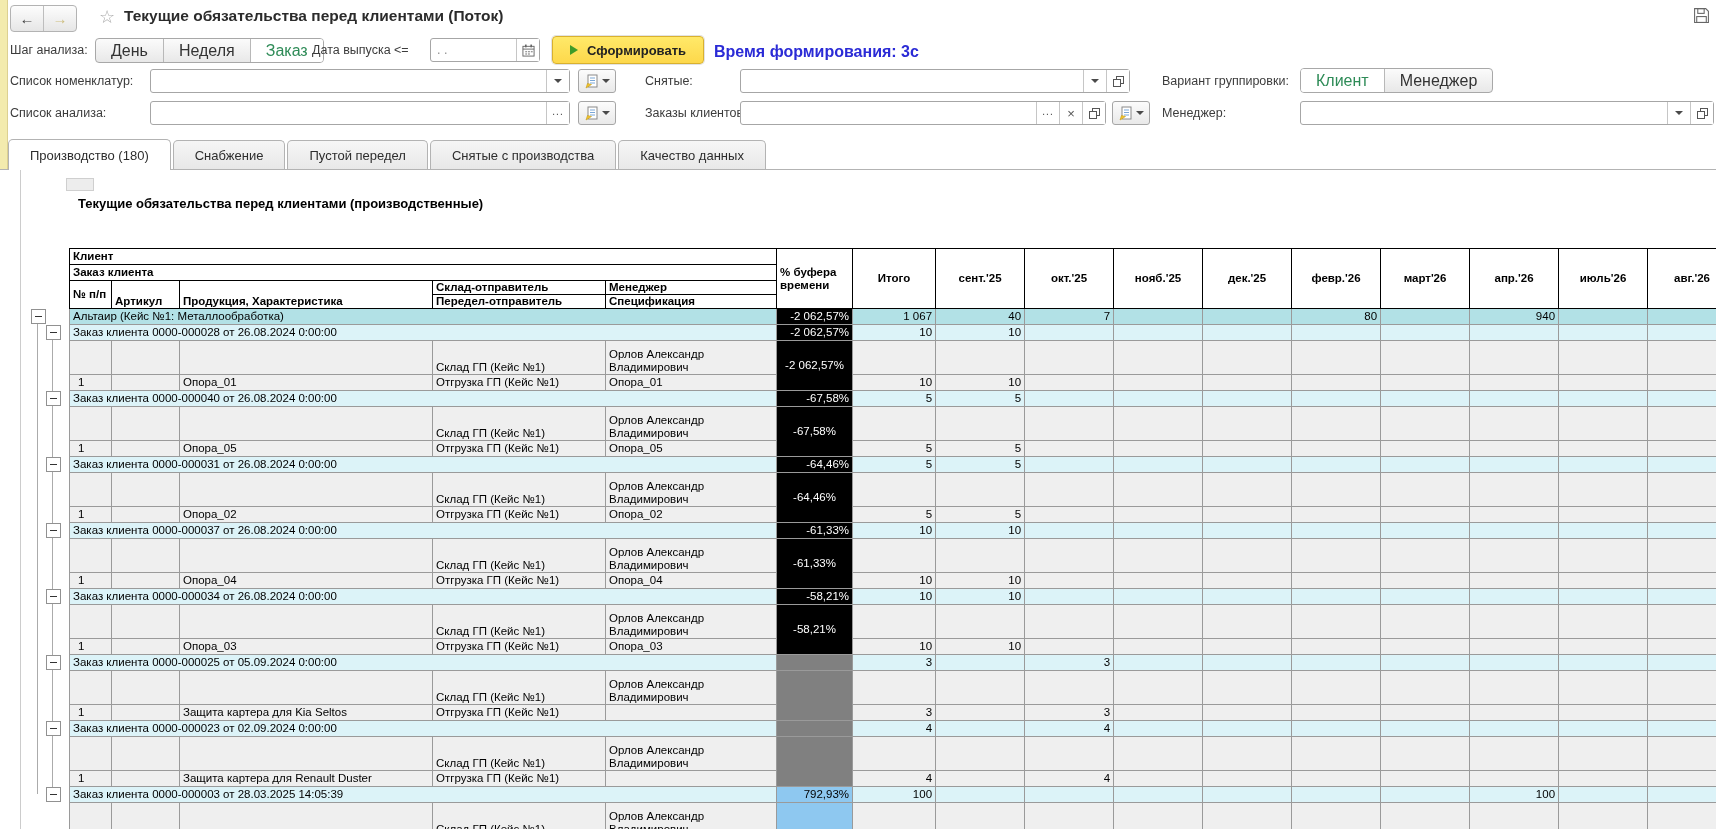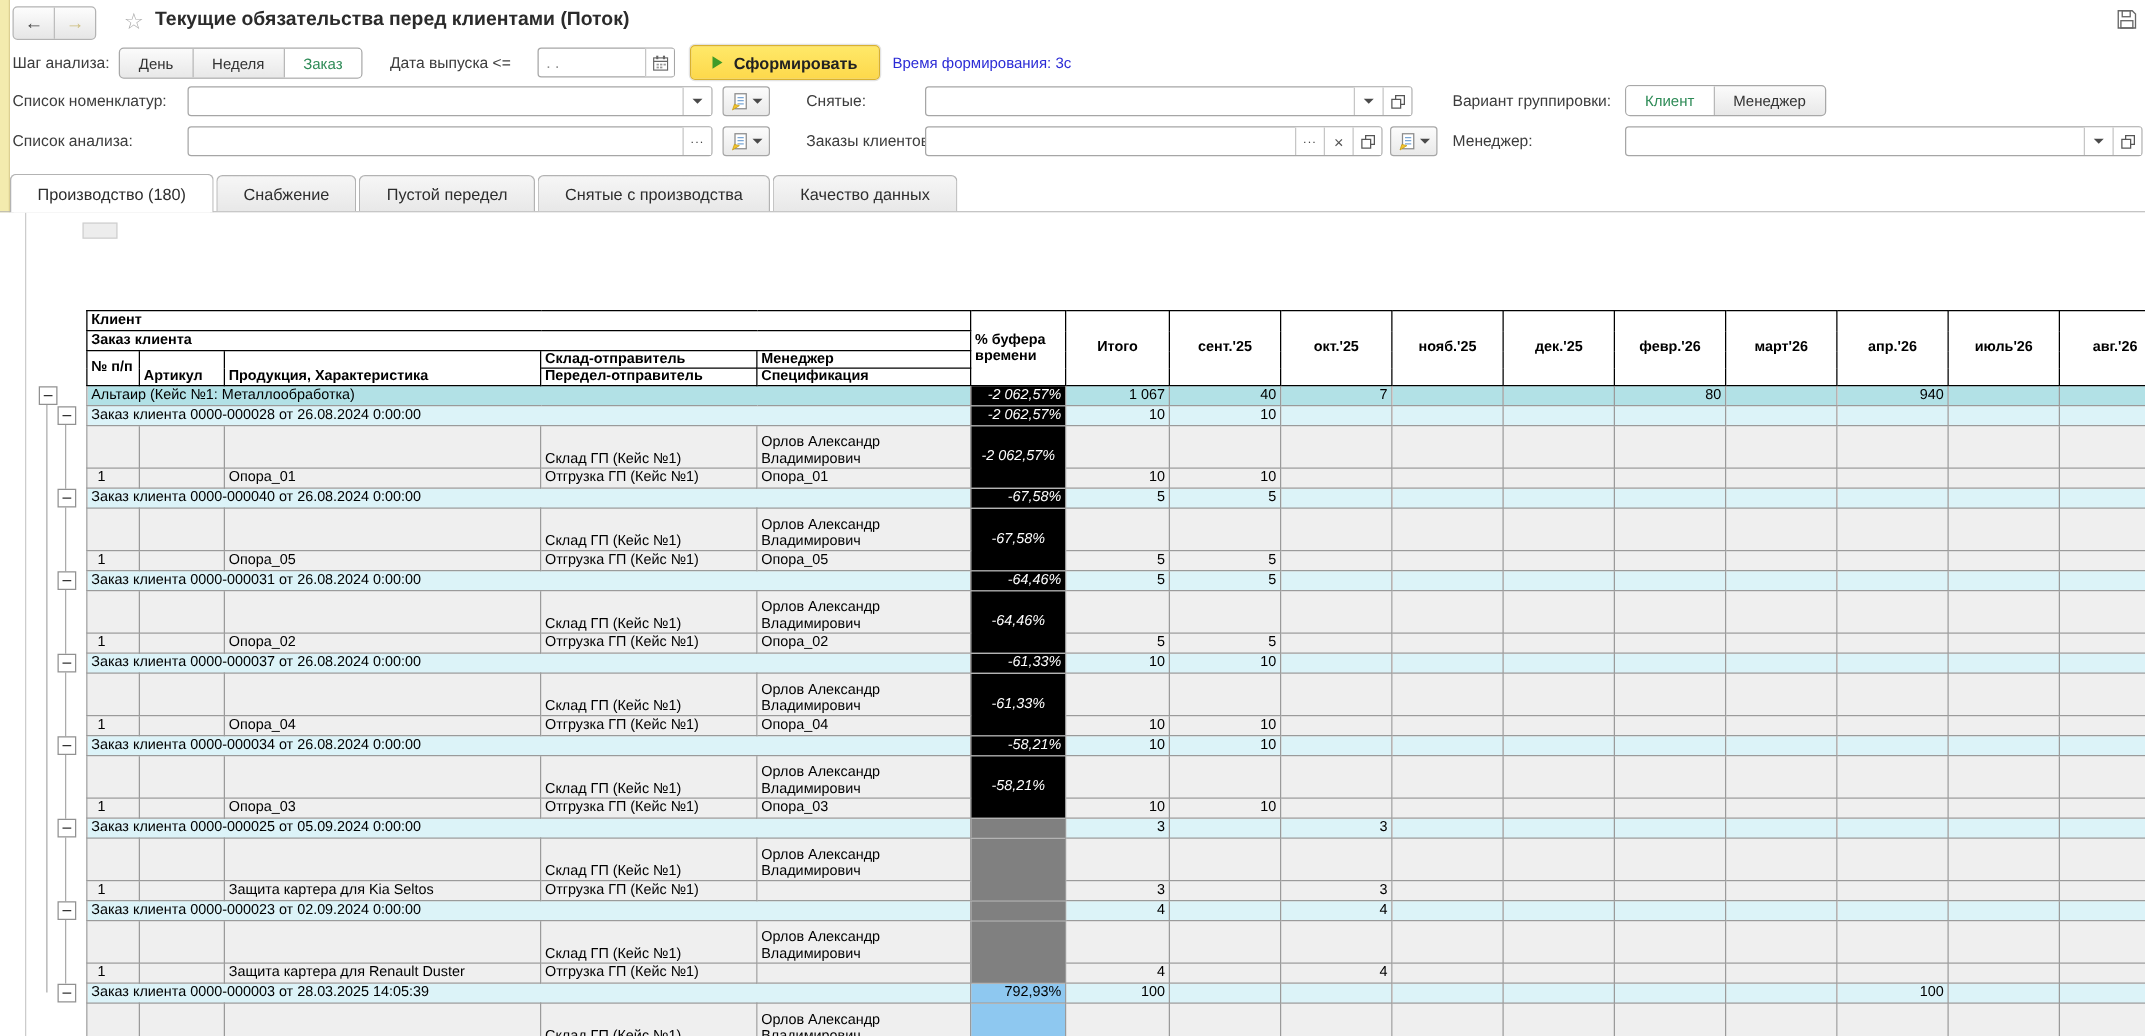--- a/index.html
+++ b/index.html
@@ -20,27 +20,27 @@
   .field{position:absolute;height:24px;border:1px solid #a6a6a6;border-radius:3px;background:#fff;display:flex;box-sizing:border-box;}
   .field input{flex:1;min-width:0;border:none;outline:none;background:transparent;font-family:"Liberation Sans",sans-serif;font-size:12.5px;padding:0 6px;color:#222;}
   .field input::placeholder{color:#8f8f8f;}
   .fbtn{width:22px;border-left:1px solid #c6c6c6;display:flex;align-items:center;justify-content:center;color:#555;font-size:11px;cursor:pointer;background:#fff;}
   .caret{width:0;height:0;border-left:4px solid transparent;border-right:4px solid transparent;border-top:4px solid #4a4a4a;}
   .ellip{font-size:10px;letter-spacing:1px;color:#444;margin-top:-4px;}
   .xgl{font-size:13px;color:#555;}
   .iconbtn{position:absolute;width:38px;height:24px;border:1px solid #a6a6a6;border-radius:3px;background:linear-gradient(#fcfcfc,#e9e9e9);display:flex;align-items:center;justify-content:center;gap:4px;box-sizing:border-box;cursor:pointer;}
   
   .seg{position:absolute;display:flex;height:25px;border:1px solid #a8a8a8;border-radius:4px;overflow:hidden;background:linear-gradient(#fbfbfb,#e8e8e8);box-sizing:border-box;}
-  .seg .opt{padding:0 15px;display:flex;align-items:center;font-size:12px;color:#333;border-right:1px solid #b8b8b8;cursor:pointer;white-space:nowrap;}
+  .seg .opt{padding:0 15px;display:flex;align-items:center;font-size:16px;color:#333;border-right:1px solid #b8b8b8;cursor:pointer;white-space:nowrap;}
   .seg .opt:last-child{border-right:none;}
   .seg .opt.active{background:#fff;color:#2e8b57;}
   
   .genbtn{position:absolute;display:flex;align-items:center;gap:9px;padding:0 17px;height:28px;background:linear-gradient(#ffe969,#fdd84b);border:1px solid #d9b12e;border-radius:4px;box-shadow:0 0 0 1px #e3e3e3;font-size:13px;font-weight:bold;color:#222;cursor:pointer;box-sizing:border-box;}
   .play{width:0;height:0;border-top:5px solid transparent;border-bottom:5px solid transparent;border-left:8px solid #3f9b28;}
-  .timing{position:absolute;font-size:12px;color:#2b2bd6;white-space:nowrap;}
+  .timing{position:absolute;font-size:16px;color:#2b2bd6;white-space:nowrap;font-weight:bold;}
   
   .tabbar{position:absolute;left:0;top:139px;width:1716px;height:31px;border-bottom:1px solid #b3b3b3;box-sizing:border-box;display:flex;align-items:flex-end;padding-left:8px;gap:2px;}
   .tab{height:28px;display:flex;align-items:center;padding:0 21px;font-size:13px;color:#2d2d2d;background:linear-gradient(#f6f6f6,#e8e8e8);border:1px solid #b3b3b3;border-bottom:none;border-radius:5px 5px 0 0;cursor:pointer;white-space:nowrap;}
   .tab.active{background:#fff;height:30px;margin-bottom:-1px;z-index:2;}
   
   .grid{position:absolute;left:0;top:170px;width:1716px;height:659px;overflow:hidden;background:#fff;}
   .grid-edge{position:absolute;left:20px;top:0;width:1px;height:659px;background:#cccccc;}
   .stub{position:absolute;left:66px;top:8px;width:26px;height:11px;background:#ededed;border:1px solid #cfcfcf;}
   .rep-title{position:absolute;left:78px;top:26px;font-size:13px;font-weight:bold;color:#000;white-space:nowrap;}
   table.rep{position:absolute;left:69px;top:78px;border-collapse:collapse;table-layout:fixed;width:1667px;font-size:11.5px;color:#000;}
@@ -52,21 +52,21 @@
   td.bufh{vertical-align:middle;}
   td.mon{text-align:center;vertical-align:middle;}
   td.vab{vertical-align:bottom;margin-left:44px;}
   tr.g{height:16px;} tr.t{height:34px;} tr.i{height:16px;}
   tr.client td{background:#b2e1e6;}
   tr.order td{background:#dcf3f8;}
   tr.t td,tr.i td{background:#efefef;}
   td.val{text-align:right;padding-right:4px;}
   td.pct{text-align:right;padding-right:9px;}
   td.pct.merged{text-align:center;vertical-align:middle;padding:0;}
-  td.pct.black{background:#000;color:#fff;font-style:italic;}
+  td.pct.black{background:#000;color:#fff;}
   td.pct.gray{background:#808080;color:#808080;}
   td.pct.blue{background:#8ec8f0;color:#000;}
   td.wh{white-space:nowrap;vertical-align:bottom;}
   td.mg{vertical-align:bottom;}
   
   .box{position:absolute;width:13px;height:13px;background:#fff;border:1px solid #919191;z-index:2;cursor:pointer;box-sizing:content-box;}
   .box::after{content:"";display:block;width:7px;height:1px;background:#333;margin:6px auto 0;}
   .vline{position:absolute;width:1px;background:#ababab;z-index:1;}
   svg{display:block;}
 </style>
@@ -219,20 +219,21 @@
     <div class="tab active">Производство (180)</div>
     <div class="tab">Снабжение</div>
     <div class="tab">Пустой передел</div>
     <div class="tab">Снятые с производства</div>
     <div class="tab">Качество данных</div>
   </div>
 
 <div class="grid" id="gridArea">
   <div class="grid-edge"></div>
   <div class="stub"></div>
+  <div class="rep-title">Текущие обязательства перед клиентами (производственные)</div>
   <table class="rep">
     <colgroup id="repCols">
         <col style="width: 42px;">
         <col style="width: 68px;">
         <col style="width: 253px;">
         <col style="width: 173px;">
         <col style="width: 171px;">
         <col style="width: 76px;">
         <col style="width: 83px;">
         <col style="width: 89px;">

